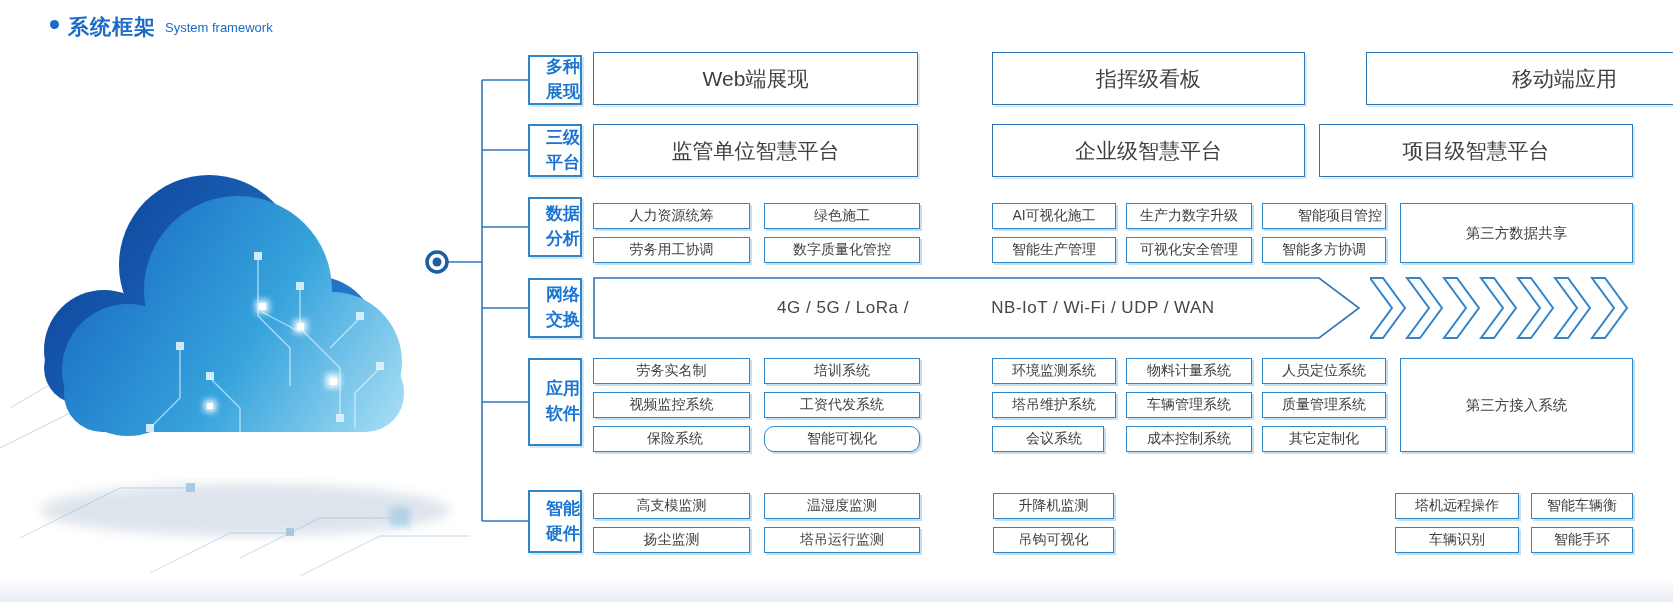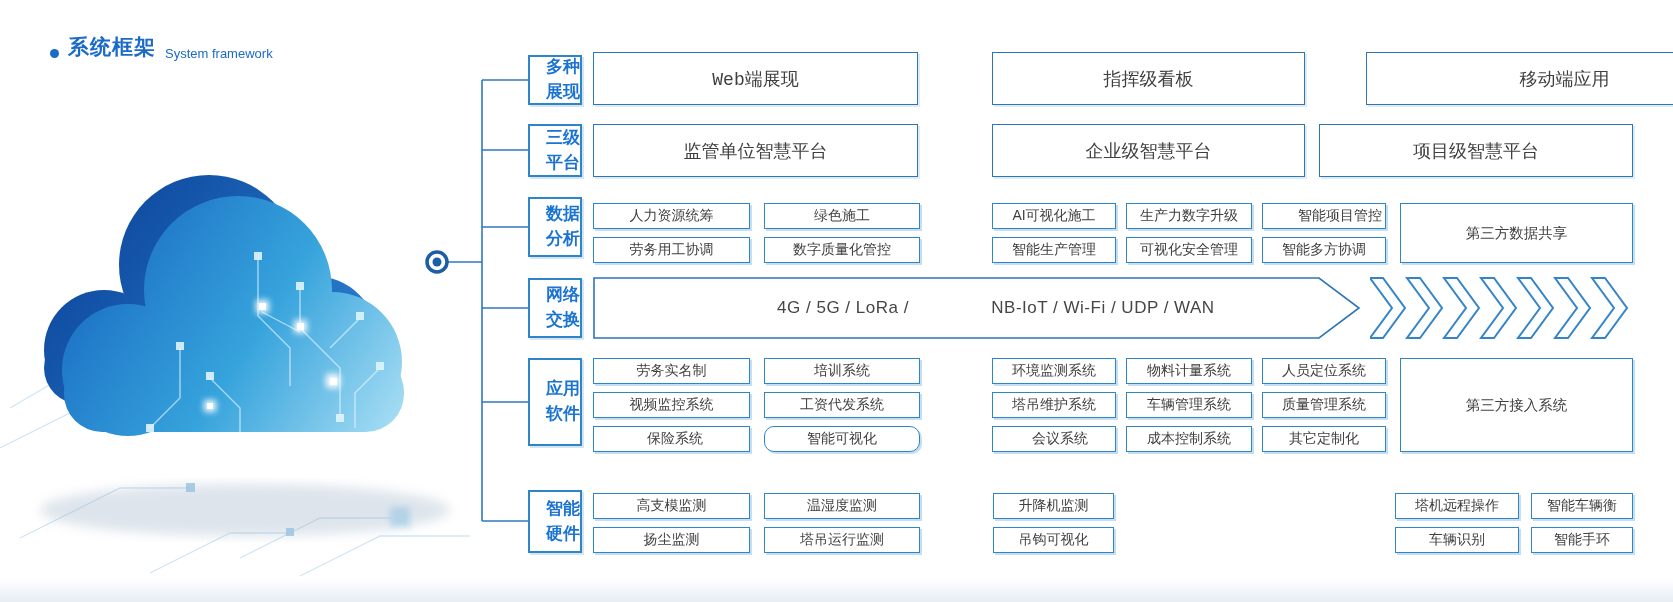--- a/index.html
+++ b/index.html
@@ -1,32 +1,32 @@
 <!DOCTYPE html>
 <html><head>
 <meta charset="utf-8">
 <style>
   html,body{margin:0;padding:0;background:#fff;}
   #canvas{position:relative;width:1673px;height:602px;background:#ffffff;overflow:hidden;
           font-family:"Liberation Sans","DejaVu Sans",sans-serif;}
   .abs{position:absolute;}
   
-  .title-wrap{position:absolute;left:50px;top:13px;display:flex;align-items:flex-end;gap:9px;margin-top:20px;}
+  .title-wrap{position:absolute;left:50px;top:13px;display:flex;align-items:center;gap:9px;}
   .bullet{width:9px;height:9px;border-radius:50%;background:#1a6ac8;display:inline-block;position:relative;top:-3px;}
   .title-zh{font-size:21px;font-weight:bold;color:#1a6ac8;letter-spacing:1px;}
   .title-en{font-size:13px;color:#1a6ac8;}
   
   .cat{position:absolute;left:528px;width:54px;border:2px solid #2e86c9;background:#fff;
        color:#1b74d1;font-weight:bold;font-size:17px;line-height:1.45;text-align:right;
        display:flex;flex-direction:column;justify-content:center;box-sizing:border-box;
        box-shadow:2px 2px 0 rgba(160,200,235,.45);}
   
   .bbox{position:absolute;height:53px;border:1.5px solid #2e75b6;background:#fff;box-sizing:border-box;
-        display:flex;align-items:center;justify-content:center;font-size:18px;color:#3f3f3f;
-        box-shadow:2px 2px 0 rgba(160,200,235,.35);font-family:Liberation Mono, monospace;}
+        display:flex;align-items:center;justify-content:center;font-size:21px;color:#3f3f3f;
+        box-shadow:2px 2px 0 rgba(160,200,235,.35);}
   
   .sbox{position:absolute;height:26px;border:1px solid #2e86c9;background:#fff;box-sizing:border-box;
         display:flex;align-items:center;justify-content:center;font-size:14px;color:#3f3f3f;
         box-shadow:2px 2px 0 rgba(150,195,232,.55);}
   
   .sidebox{position:absolute;border:1px solid #2e86c9;background:#fff;box-sizing:border-box;
         display:flex;align-items:center;justify-content:center;font-size:14.5px;color:#3f3f3f;
         box-shadow:2px 2px 0 rgba(150,195,232,.55);text-align:right;}
   .net-text{position:absolute;top:0;height:62px;display:flex;align-items:center;justify-content:center;
         font-size:17px;color:#464646;letter-spacing:.5px;}
@@ -228,21 +228,21 @@
   <div class="sbox" style="left:593px;top:392px;width:157px;">视频监控系统</div>
   <div class="sbox" style="left:764px;top:392px;width:156px;">工资代发系统</div>
   <div class="sbox" style="left:593px;top:426px;width:157px;padding-left:7px;">保险系统</div>
   <div class="sbox" style="left:764px;top:426px;width:156px;border-radius:10px;">智能可视化</div>
   <div class="sbox" style="left:992px;top:358px;width:124px;">环境监测系统</div>
   <div class="sbox" style="left:1126px;top:358px;width:126px;">物料计量系统</div>
   <div class="sbox" style="left:1262px;top:358px;width:124px;">人员定位系统</div>
   <div class="sbox" style="left:992px;top:392px;width:124px;">塔吊维护系统</div>
   <div class="sbox" style="left:1126px;top:392px;width:126px;">车辆管理系统</div>
   <div class="sbox" style="left:1262px;top:392px;width:124px;">质量管理系统</div>
-  <div class="sbox" style="left:992px;top:426px;width:124px;padding-left:12px;">会议系统</div>
+  <div class="sbox" style="left:992px;top:426px;width:112px;padding-left:12px;">会议系统</div>
   <div class="sbox" style="left:1126px;top:426px;width:126px;">成本控制系统</div>
   <div class="sbox" style="left:1262px;top:426px;width:124px;">其它定制化</div>
   <div class="sidebox" style="left:1400px;top:358px;width:233px;height:94px;">第三方接入系统</div>
 
   <div class="sbox" style="left:593px;top:493px;width:157px;">高支模监测</div>
   <div class="sbox" style="left:764px;top:493px;width:156px;">温湿度监测</div>
   <div class="sbox" style="left:993px;top:493px;width:121px;">升降机监测</div>
 
   <div class="sbox" style="left:593px;top:527px;width:157px;">扬尘监测</div>
   <div class="sbox" style="left:764px;top:527px;width:156px;">塔吊运行监测</div>

